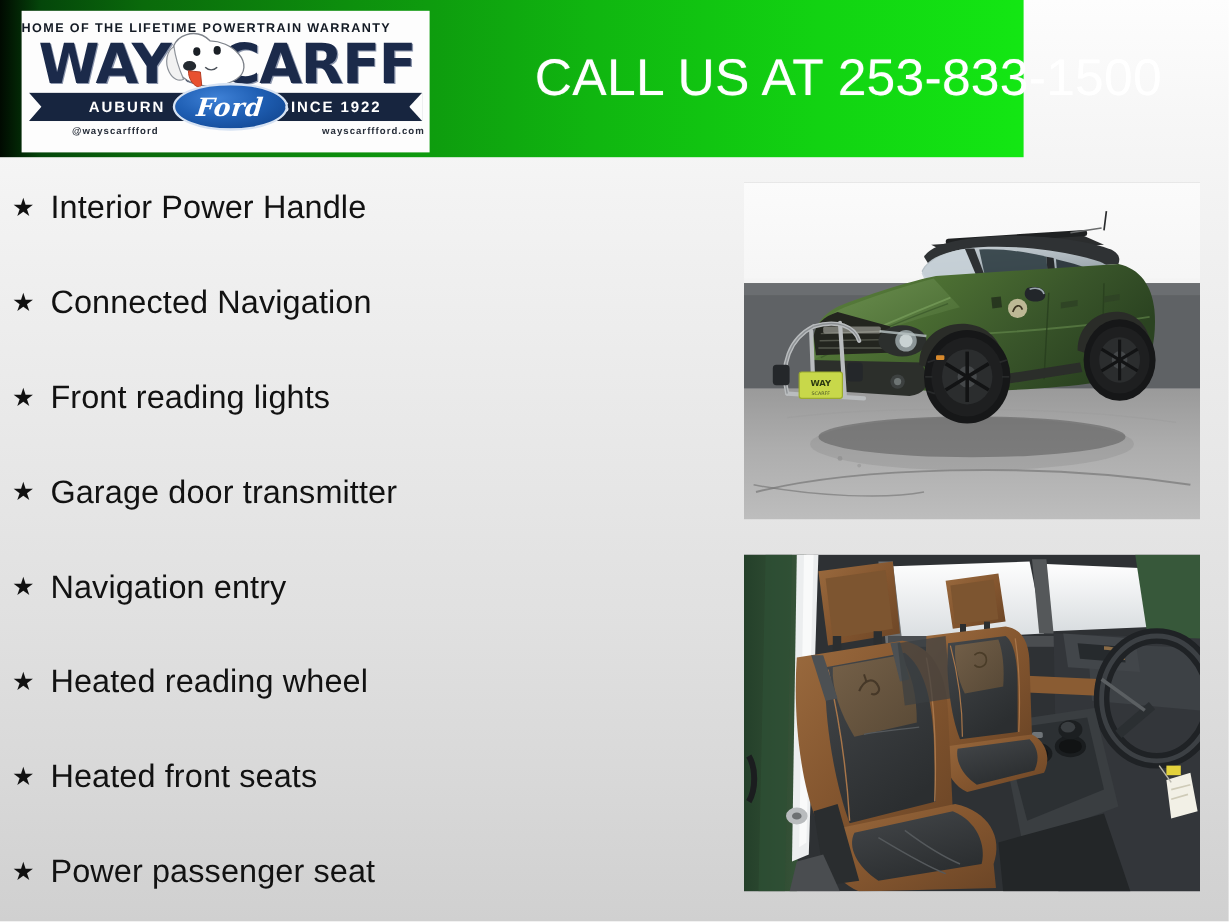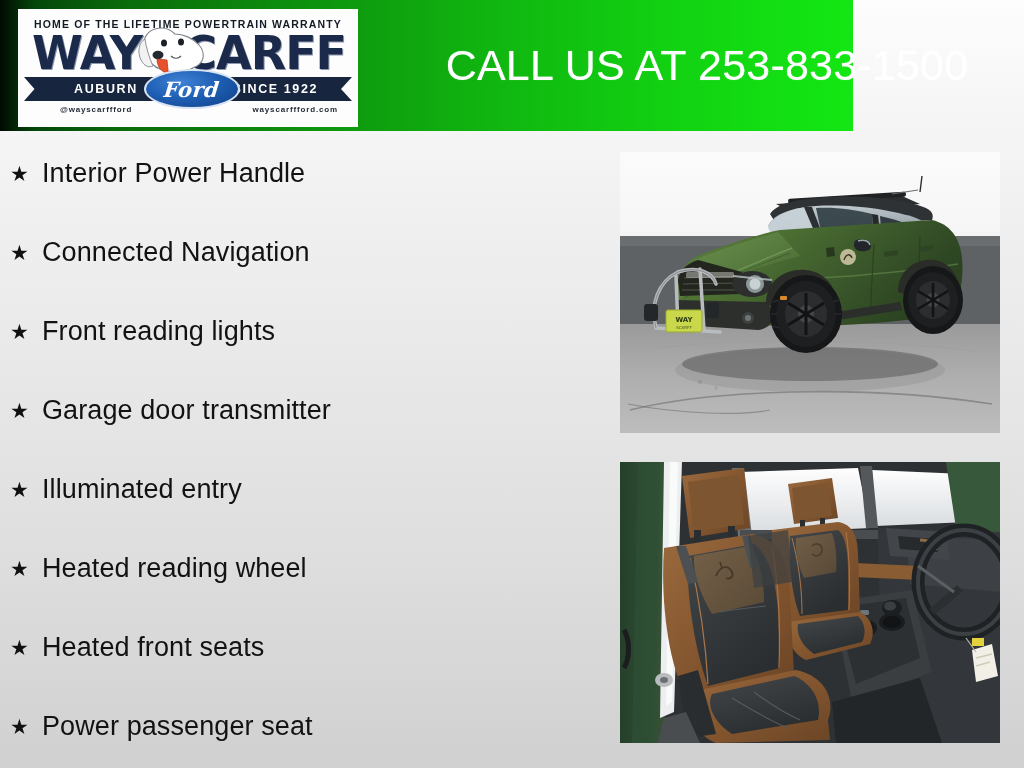--- a/index.html
+++ b/index.html
@@ -74,21 +74,20 @@
     background: #fdfdfd;
     box-sizing: border-box;
     overflow: hidden;
   }
 
   .logo-tagline {
     position: absolute;
     left: 0;
     top: 9px;
     width: 340px;
-    text-align: center;
     font-size: 10.5px;
     font-weight: bold;
     letter-spacing: 1.15px;
     color: #131a24;
     white-space: nowrap;
   }
 
   .logo-wordmark {
     position: absolute;
     left: 0;
@@ -182,21 +181,21 @@
     position: absolute;
     top: 96px;
     font-size: 8px;
     font-weight: bold;
     letter-spacing: 0.85px;
     color: #252c38;
     white-space: nowrap;
     padding-left: 20px;
   }
   .logo-footer.handle  { left: 22px; }
-  .logo-footer.website { right: 20px; }
+  .logo-footer.website { right: 4px; }
 
   
   #feature-list {
     position: absolute;
     left: 0;
     top: 140px;
     width: 600px;
     height: 620px;
   }
   .feature-item {
@@ -301,21 +300,21 @@
       <span class="feature-label">Front reading lights</span>
     </div>
 
     <div class="feature-item" style="top:250px">
       <span class="feature-star">★</span>
       <span class="feature-label">Garage door transmitter</span>
     </div>
 
     <div class="feature-item" style="top:329px">
       <span class="feature-star">★</span>
-      <span class="feature-label">Illuminated entry</span>
+      <span class="feature-label">Navigation entry</span>
     </div>
 
     <div class="feature-item" style="top:408px">
       <span class="feature-star">★</span>
       <span class="feature-label">Heated reading wheel</span>
     </div>
 
     <div class="feature-item" style="top:487px">
       <span class="feature-star">★</span>
       <span class="feature-label">Heated front seats</span>

